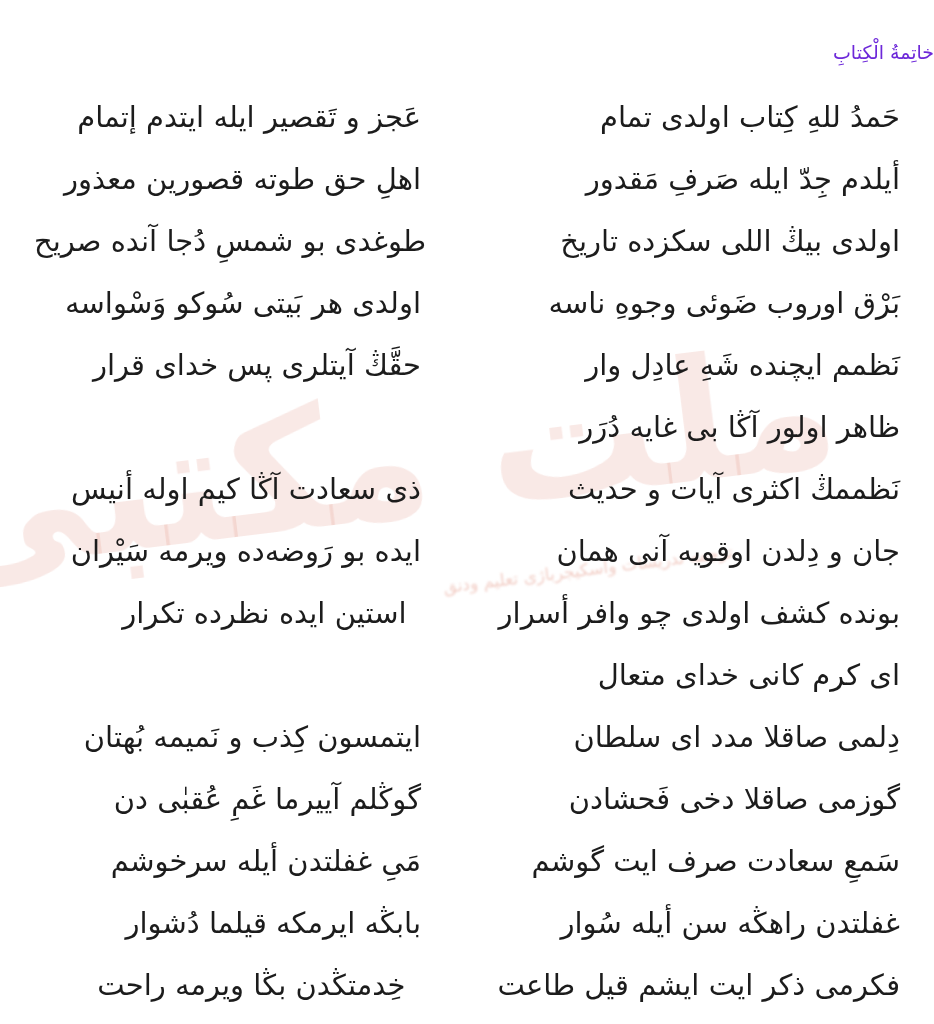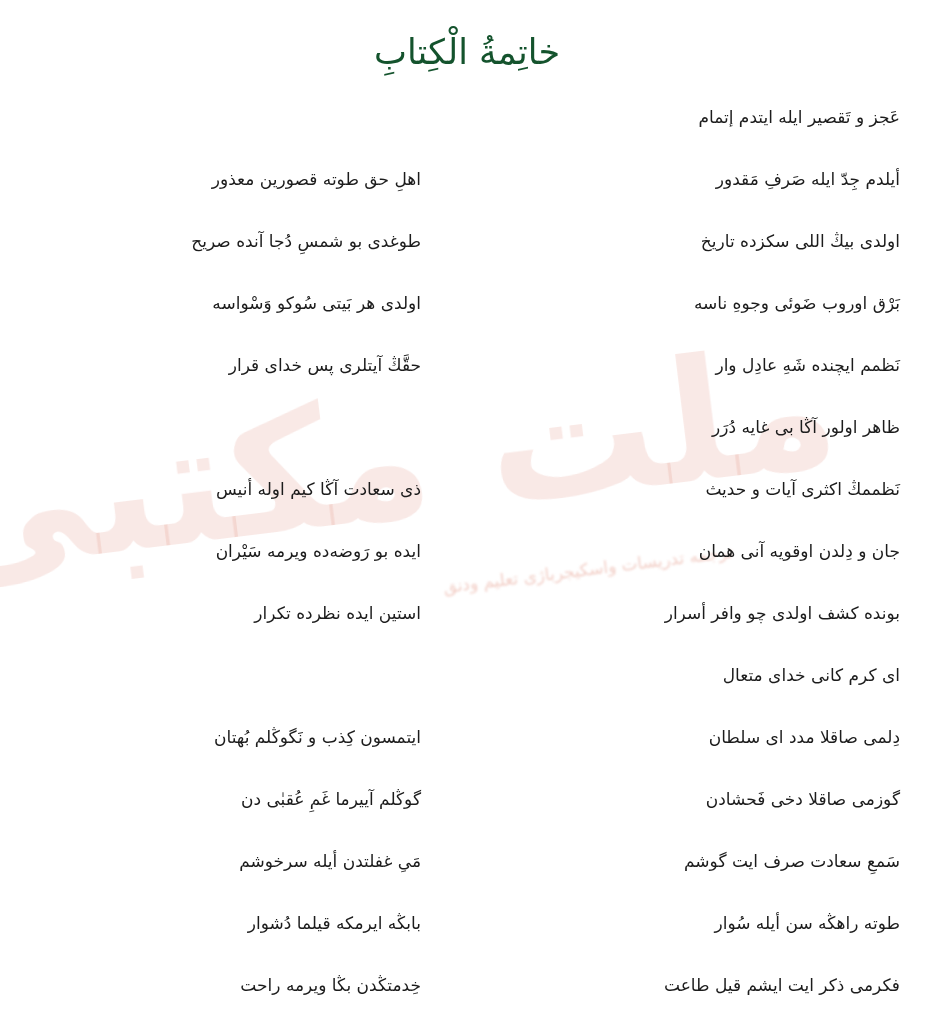--- a/index.html
+++ b/index.html
@@ -15,43 +15,42 @@
     overflow: hidden;
     font-family: "DejaVu Sans", sans-serif;
     color: #1c1c1c;
     direction: rtl;
   }
   .page-title {
     position: absolute;
     top: 30px;
     left: 0;
     right: 0;
-    text-align: center;
-    font-size: 35px;
+    font-size: 19px;
     line-height: 44px;
-    color: #14532d;
+    color: #6d28d9;
     z-index: 2;
   }
   .verses {
     position: absolute;
     top: 86px;
     right: 34px;
     left: 34px;
     z-index: 2;
   }
   .couplet {
     display: grid;
     grid-template-columns: 1fr 1fr;
     column-gap: 92px;
     height: 62px;
     align-items: center;
     direction: rtl;
   }
   .hemistich {
-    font-size: 17px;
+    font-size: 29px;
     line-height: 32px;
     white-space: nowrap;
     text-align: right;
     direction: rtl;
   }
   
   .watermark {
     position: absolute;
     top: 350px;
     right: 60px;
@@ -90,20 +89,21 @@
   <div class="watermark">
     <div class="watermark-main">ملت مكتبى</div>
     <div class="watermark-sub">ترجمه تدريسات واسكيجرباژى تعليم ودنق</div>
   </div>
 
   <div class="page-title">خاتِمةُ الْكِتابِ</div>
 
   <div class="verses">
 
     <div class="couplet">
+      <div class="hemistich">حَمدُ للهِ كِتاب اولدى تمام</div>
       <div class="hemistich">عَجز و تَقصير ايله ايتدم إتمام</div>
     </div>
 
     <div class="couplet">
       <div class="hemistich">أيلدم جِدّ ايله صَرفِ مَقدور</div>
       <div class="hemistich">اهلِ حق طوته قصورين معذور</div>
     </div>
 
     <div class="couplet">
       <div class="hemistich">اولدى بيڭ اللى سكزده تاريخ</div>
@@ -138,35 +138,35 @@
       <div class="hemistich">بونده كشف اولدى چو وافر أسرار</div>
       <div class="hemistich">استين ايده نظرده تكرار</div>
     </div>
 
     <div class="couplet">
       <div class="hemistich">اى كرم كانى خداى متعال</div>
     </div>
 
     <div class="couplet">
       <div class="hemistich">دِلمى صاقلا مدد اى سلطان</div>
-      <div class="hemistich">ايتمسون كِذب و نَگوڭلم بُهتان</div>
+      <div class="hemistich">ايتمسون كِذب و نَميمه بُهتان</div>
     </div>
 
     <div class="couplet">
       <div class="hemistich">گوزمى صاقلا دخى فَحشادن</div>
       <div class="hemistich">گوڭلم آييرما غَمِ عُقبٰى دن</div>
     </div>
 
     <div class="couplet">
       <div class="hemistich">سَمعِ سعادت صرف ايت گوشم</div>
       <div class="hemistich">مَىِ غفلتدن أيله سرخوشم</div>
     </div>
 
     <div class="couplet">
-      <div class="hemistich">طوته راهڭه سن أيله سُوار</div>
+      <div class="hemistich">غفلتدن راهڭه سن أيله سُوار</div>
       <div class="hemistich">بابڭه ايرمكه قيلما دُشوار</div>
     </div>
 
     <div class="couplet">
       <div class="hemistich">فكرمى ذكر ايت ايشم قيل طاعت</div>
       <div class="hemistich">خِدمتڭدن بڭا ويرمه راحت</div>
     </div>
 
   </div>
 </div>

